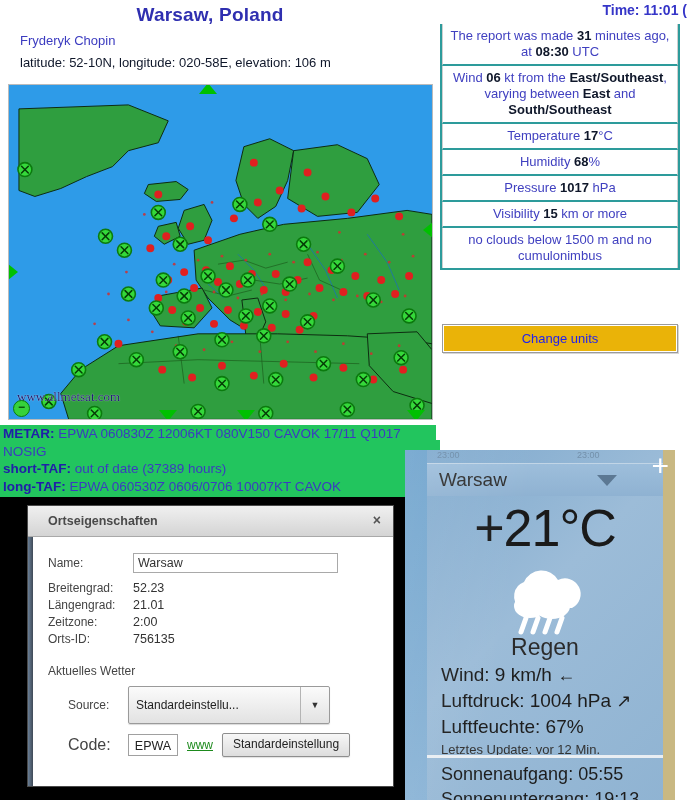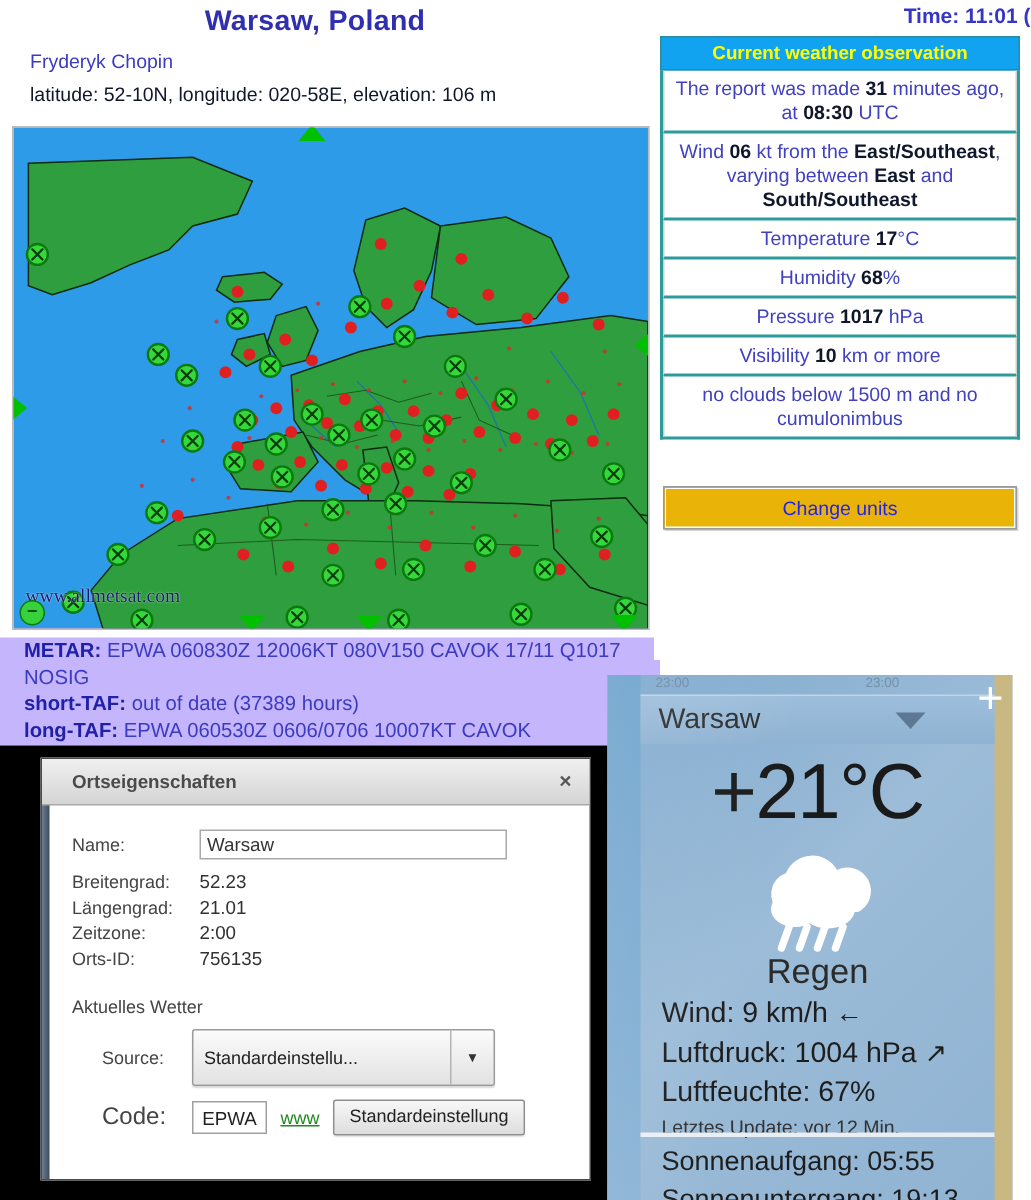--- a/index.html
+++ b/index.html
@@ -42,22 +42,22 @@
     font-family:"Liberation Serif",serif;font-size:13px;color:#1a1a6e;
     text-shadow:0 0 1px #fff;
   }
   .zoom-circle{
     position:absolute;left:4px;bottom:2px;width:15px;height:15px;border-radius:50%;
     background:#36d23b;border:1px solid #0a7a0d;
     color:#064a08;font-size:12px;line-height:13px;text-align:center;font-weight:bold;
   }
   
   #metar-block{
-    position:absolute;left:0;top:425px;width:440px;height:72px;background:#c4b5fd;
-    font-size:13.5px;color:#3b3bc0;line-height:17.5px;padding-left:16px;box-sizing:border-box;
+    position:absolute;left:0;top:425px;width:440px;height:72px;background:#22c55e;
+    font-size:13.5px;color:#3b3bc0;line-height:17.5px;padding-left:3px;box-sizing:border-box;
   }
   #metar-block b{color:#2020a8;}
   
   #obs-panel{position:absolute;left:436px;top:0;width:251px;height:440px;background:#fff;}
   .time-line{
     position:absolute;right:0px;top:2px;width:251px;text-align:right;
     font-size:14px;font-weight:bold;color:#3535c8;white-space:nowrap;overflow:hidden;
   }
   .obs-table{position:absolute;left:4px;top:24px;width:240px;}
   .obs-head{
@@ -489,39 +489,38 @@
   </div>
   <div>
     <b>long-TAF:</b>
     <span>EPWA 060530Z 0606/0706 10007KT CAVOK</span>
   </div>
 </div>
 
 <div id="obs-panel">
   <div class="time-line">Time: 11:01 (</div>
   <div class="obs-table">
-    <div class="obs-head">Current weather observation</div>
     <div class="obs-rows">
       <div class="obs-row">
         The report was made <b>31</b> minutes ago, at <b>08:30</b> UTC
       </div>
       <div class="obs-row">
         Wind <b>06</b> kt from the <b>East/Southeast</b>, varying between <b>East</b> and <b>South/Southeast</b>
       </div>
       <div class="obs-row">
         Temperature <b>17</b>°C
       </div>
       <div class="obs-row">
         Humidity <b>68</b>%
       </div>
       <div class="obs-row">
         Pressure <b>1017</b> hPa
       </div>
       <div class="obs-row">
-        Visibility <b>10</b> km or more
+        Visibility <b>15</b> km or more
       </div>
       <div class="obs-row">no clouds below 1500 m and no cumulonimbus</div>
     </div>
   </div>
   <div class="change-units">Change units</div>
 </div>
 
 <div id="backdrop"></div>
 
 <div id="dialog">

